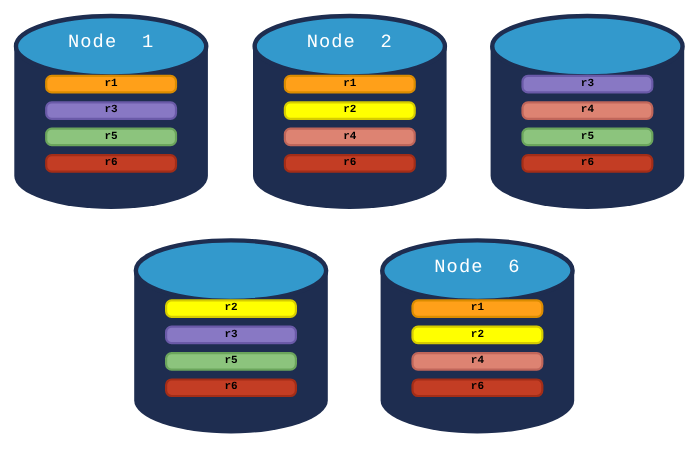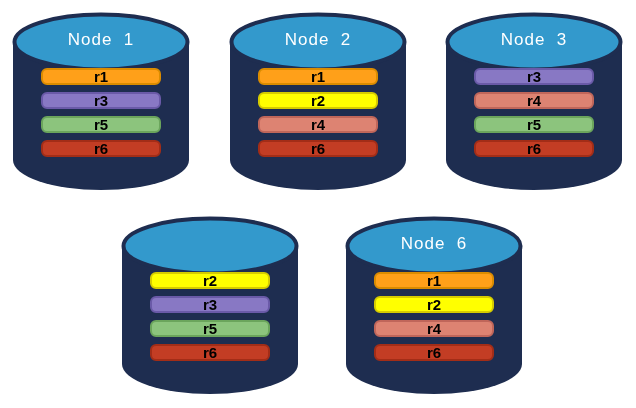--- a/index.html
+++ b/index.html
@@ -1,35 +1,35 @@
 <!DOCTYPE html>
 <html><head>
 <meta charset="utf-8">
 <style>
   html,body{margin:0;padding:0;}
   body{
     width:636px;height:408px;background:#ffffff;overflow:hidden;
     font-family:"Liberation Sans", sans-serif;position:relative;
   }
-  .node{position:absolute;width:178px;height:192px;}
+  .node{position:absolute;width:178px;height:192px;font-family:Liberation Mono, monospace;}
   .n1{left:12px;top:10px}
   .n2{left:229px;top:10px}
   .n3{left:445px;top:10px}
   .n4{left:121px;top:214px}
   .n5{left:345px;top:214px}
   .cyl{position:absolute;left:0;top:0;width:178px;height:192px;display:block;}
   .title{
     position:absolute;top:20px;left:0;right:0;text-align:center;
     color:#ffffff;font-size:17px;font-weight:500;letter-spacing:1px;
     white-space:pre;
   }
   .bars{position:absolute;top:58px;left:29px;right:29px;}
   .bar{
     height:13px;border:2px solid #6d28d9;border-radius:6px;margin-bottom:7px;
-    text-align:center;font-size:15px;line-height:13px;font-weight:bold;
+    text-align:center;font-size:10px;line-height:13px;font-weight:bold;
     color:#000000;white-space:pre;
   }
 </style>
 </head>
 <body style="background: rgb(255, 255, 255);">
 
 <div class="node n1">
   <svg class="cyl" viewBox="0 0 178 192" aria-hidden="true">
     <path d="M1,32 L1,150 A88,30 0 0 0 177,150 L177,32 Z" fill="#1E2D50"></path>
     <ellipse cx="89" cy="32" rx="86.5" ry="27.5" stroke-width="4" fill="#3399CC" stroke="#1E2D50"></ellipse>
@@ -55,21 +55,20 @@
     <div class="bar" style="background: rgb(221, 131, 114); border-color: rgb(192, 102, 90); color: rgb(0, 0, 0);">r4</div>
     <div class="bar" style="background: rgb(195, 61, 36); border-color: rgb(163, 45, 23); color: rgb(0, 0, 0);">r6</div>
   </div>
 </div>
 
 <div class="node n3">
   <svg class="cyl" viewBox="0 0 178 192" aria-hidden="true">
     <path d="M1,32 L1,150 A88,30 0 0 0 177,150 L177,32 Z" fill="#1E2D50"></path>
     <ellipse cx="89" cy="32" rx="86.5" ry="27.5" stroke-width="4" fill="#3399CC" stroke="#1E2D50"></ellipse>
   </svg>
-  <div class="title" style="color: rgb(255, 255, 255);">Node  3</div>
   <div class="bars">
     <div class="bar" style="background: rgb(136, 120, 196); border-color: rgb(106, 90, 168); color: rgb(0, 0, 0);">r3</div>
     <div class="bar" style="background: rgb(221, 131, 114); border-color: rgb(192, 102, 90); color: rgb(0, 0, 0);">r4</div>
     <div class="bar" style="background: rgb(140, 196, 125); border-color: rgb(107, 165, 92); color: rgb(0, 0, 0);">r5</div>
     <div class="bar" style="background: rgb(195, 61, 36); border-color: rgb(163, 45, 23); color: rgb(0, 0, 0);">r6</div>
   </div>
 </div>
 
 <div class="node n4">
   <svg class="cyl" viewBox="0 0 178 192" aria-hidden="true">

